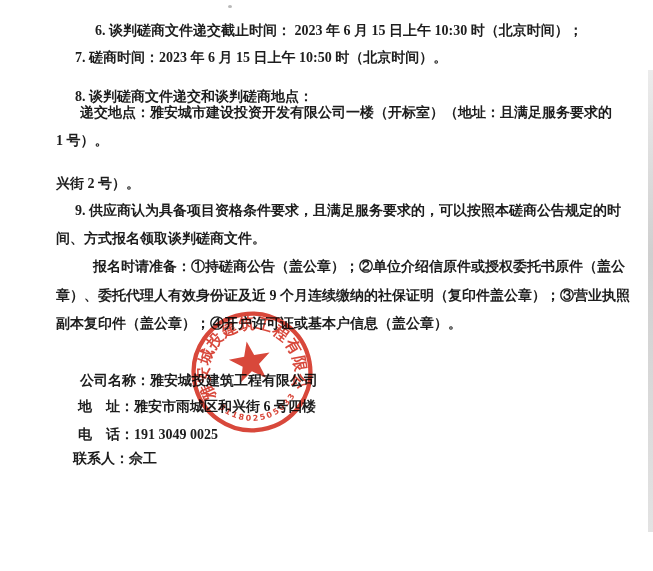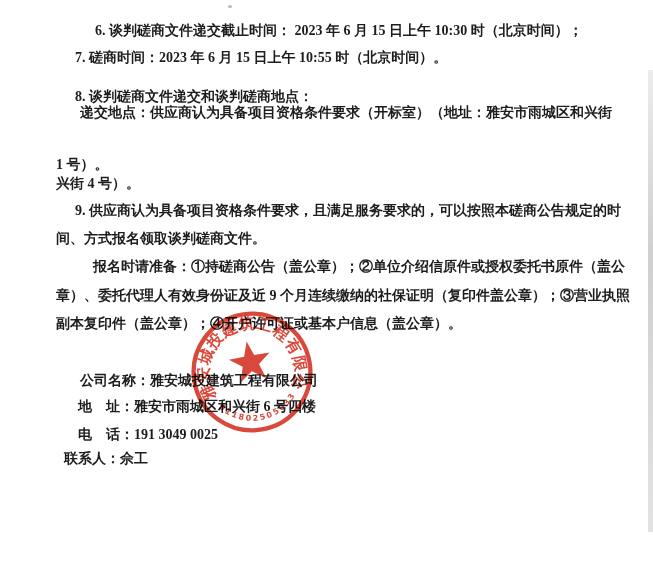--- a/index.html
+++ b/index.html
@@ -62,34 +62,34 @@
 </style>
 </head>
 <body>
 
 <div class="page">
 
   <div class="scan-dot"></div>
   <div class="scan-edge"></div>
 
   <div class="line" style="left:75px;top:22px;margin-left:20px;">6. 谈判磋商文件递交截止时间：  2023 年 6 月 15 日上午 10:30 时（北京时间）；</div>
-  <div class="line" style="left:75px;top:49px;">7. 磋商时间：2023 年 6 月 15 日上午 10:55 时（北京时间）。</div>
+  <div class="line" style="left:75px;top:49px;">7. 磋商时间：2023 年 6 月 15 日上午 10:50 时（北京时间）。</div>
   <div class="line" style="left:75px;top:88px;">8. 谈判磋商文件递交和谈判磋商地点：</div>
-  <div class="line" style="left:80px;top:104px;">递交地点：供应商认为具备项目资格条件要求（开标室）（地址：雅安市雨城区和兴街</div>
-  <div class="line" style="left:56px;top:132px;margin-top:24px;">1 号）。</div>
-  <div class="line" style="left:56px;top:175px;">兴街 4 号）。</div>
+  <div class="line" style="left:80px;top:104px;">递交地点：雅安城市建设投资开发有限公司一楼（开标室）（地址：且满足服务要求的</div>
+  <div class="line" style="left:56px;top:132px;">1 号）。</div>
+  <div class="line" style="left:56px;top:175px;">兴街 2 号）。</div>
   <div class="line" style="left:75px;top:202px;">9. 供应商认为具备项目资格条件要求，且满足服务要求的，可以按照本磋商公告规定的时</div>
   <div class="line" style="left:56px;top:230px;">间、方式报名领取谈判磋商文件。</div>
   <div class="line" style="left:93px;top:258px;">报名时请准备：①持磋商公告（盖公章）；②单位介绍信原件或授权委托书原件（盖公</div>
   <div class="line" style="left:56px;top:287px;">章）、委托代理人有效身份证及近 9 个月连续缴纳的社保证明（复印件盖公章）；③营业执照</div>
   <div class="line" style="left:56px;top:315px;">副本复印件（盖公章）；④开户许可证或基本户信息（盖公章）。</div>
   <div class="line" style="left:80px;top:372px;">公司名称：雅安城投建筑工程有限公司</div>
   <div class="line" style="left:78px;top:398px;">地　址：雅安市雨城区和兴街 6 号四楼</div>
   <div class="line" style="left:78px;top:426px;">电　话：191  3049  0025</div>
-  <div class="line" style="left:64px;top:450px;text-align:right;">联系人：佘工</div>
+  <div class="line" style="left:73px;top:450px;text-align:right;">联系人：佘工</div>
 
   <div class="seal">
     <svg viewBox="0 0 136 136" xmlns="http://www.w3.org/2000/svg">
       <defs>
         <path id="sealArcTop" d="M 26.3 87.4 A 46 46 0 1 1 109.7 87.4" fill="none"></path>
         <path id="sealArcBottom" d="M 23 94 A 52 52 0 0 0 113 94" fill="none"></path>
       </defs>
       <circle class="seal-ring" cx="68" cy="68" r="62"></circle>
       <polygon class="seal-star" points="68,35 73.4,50.6 89.9,50.9 76.8,60.8 81.5,76.6 68,67.2 54.5,76.6 59.2,60.8 46.1,50.9 62.6,50.6"></polygon>
       <text class="seal-arc-text">

